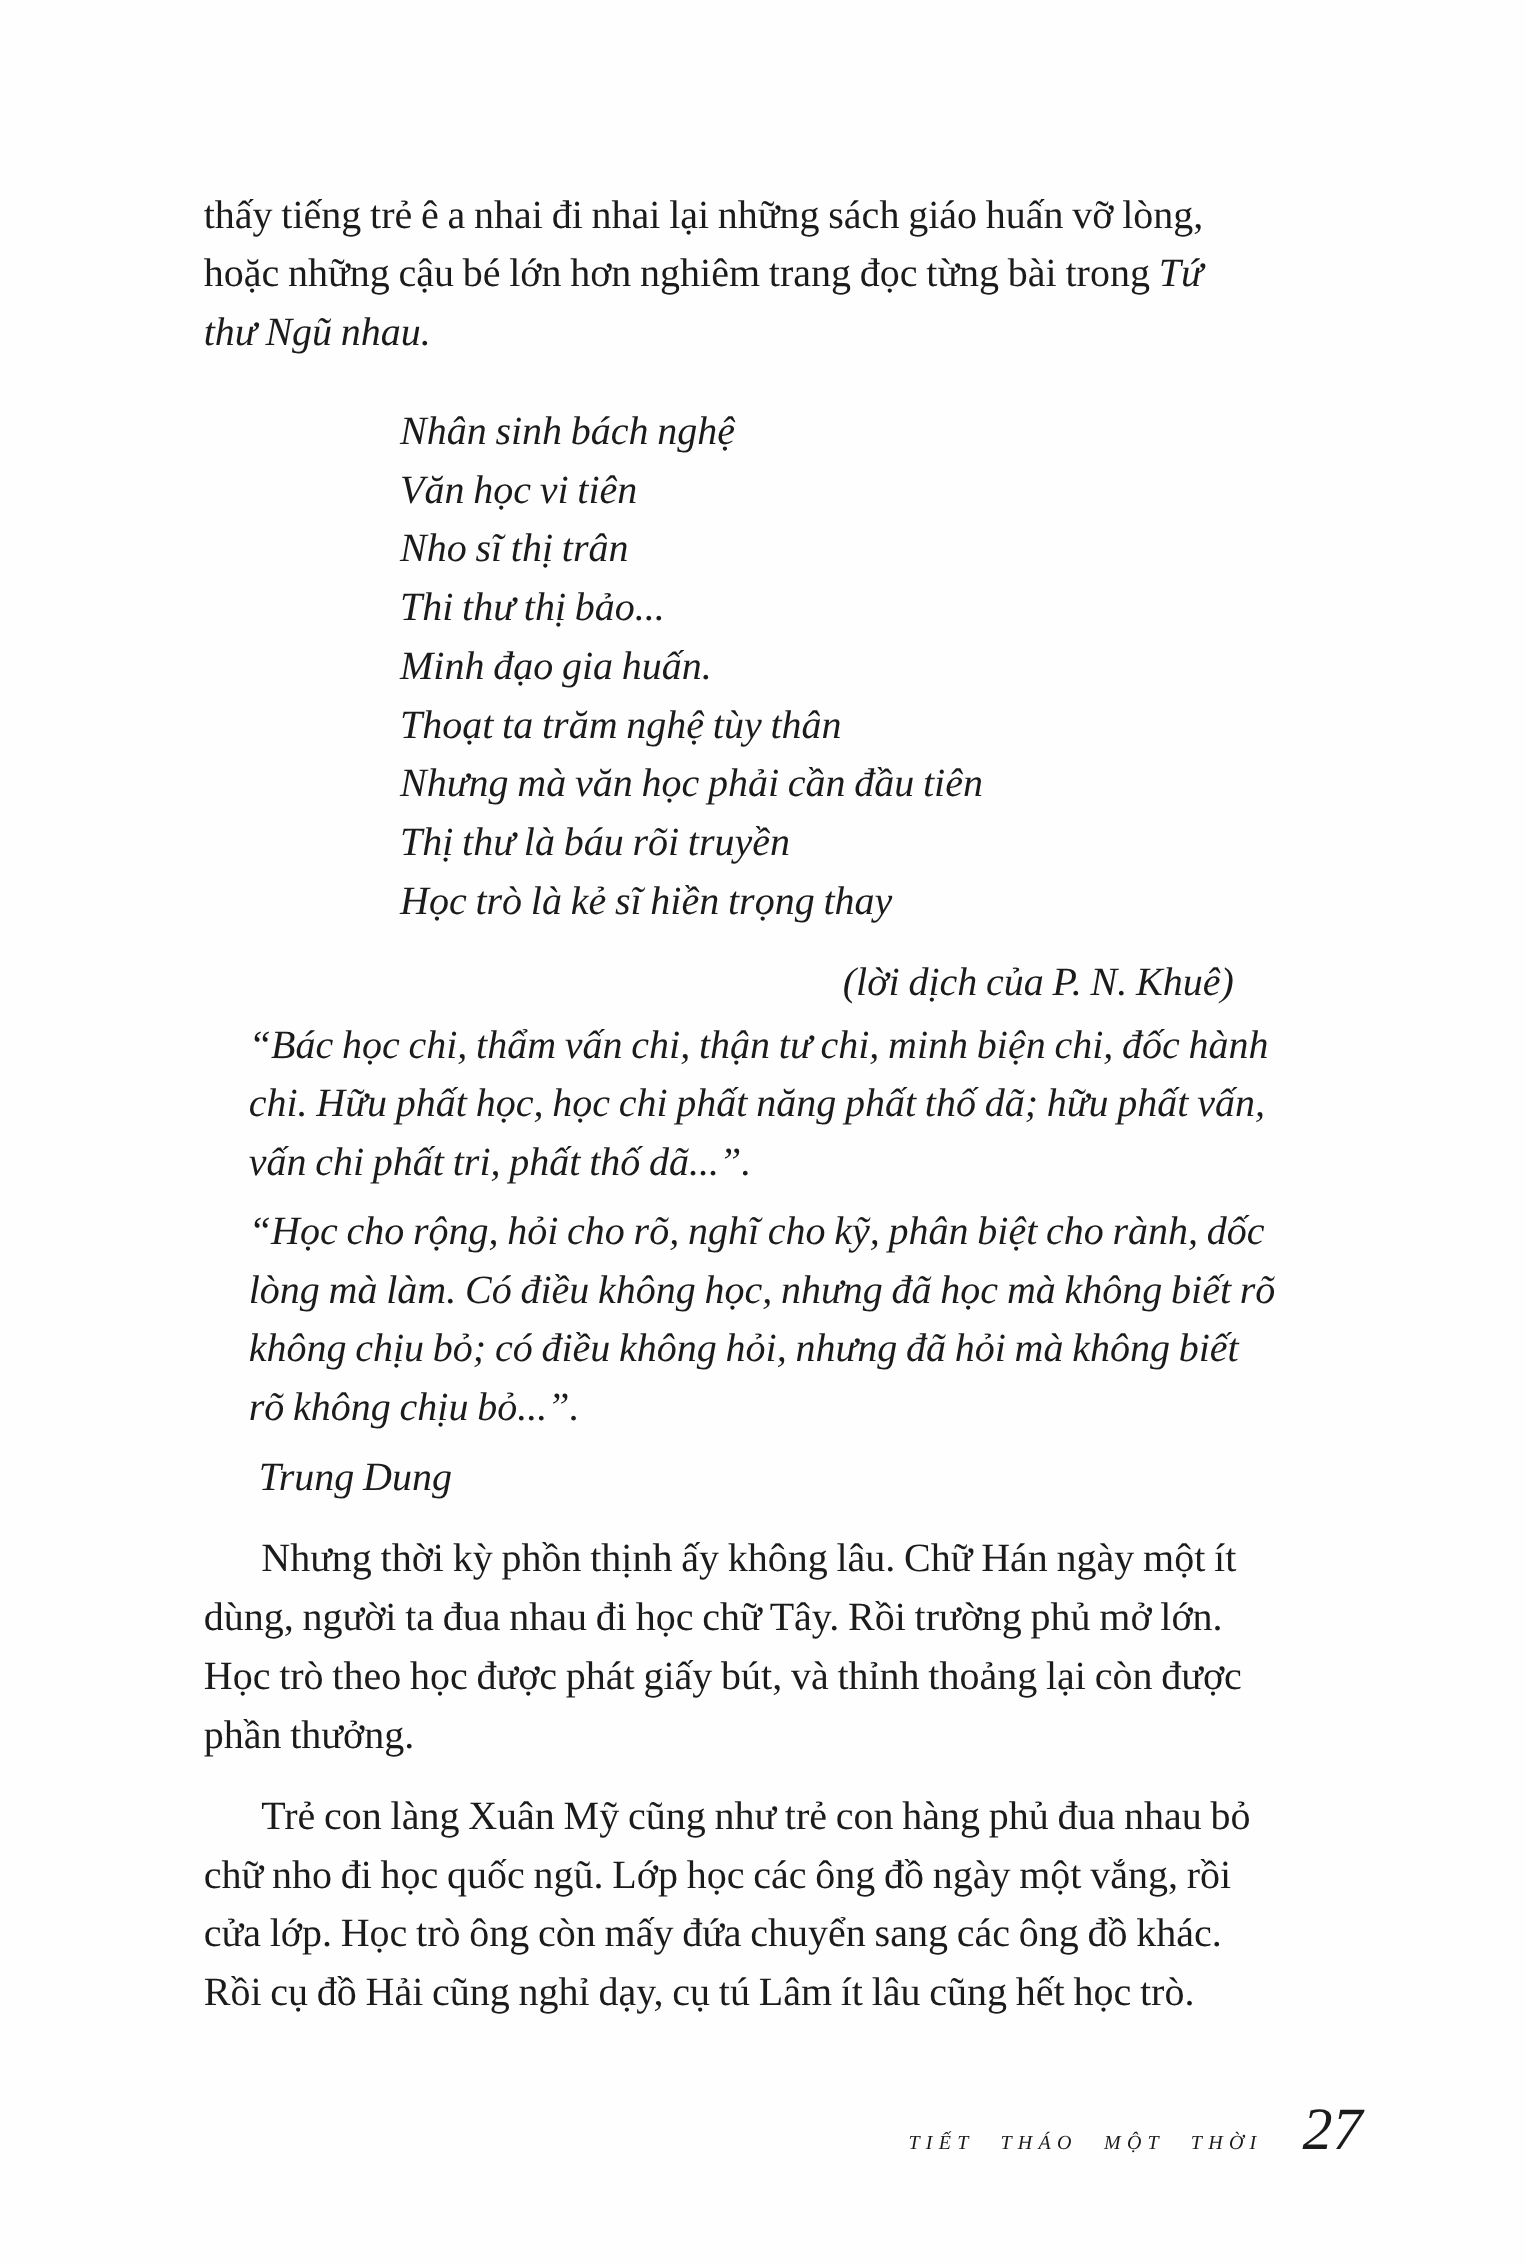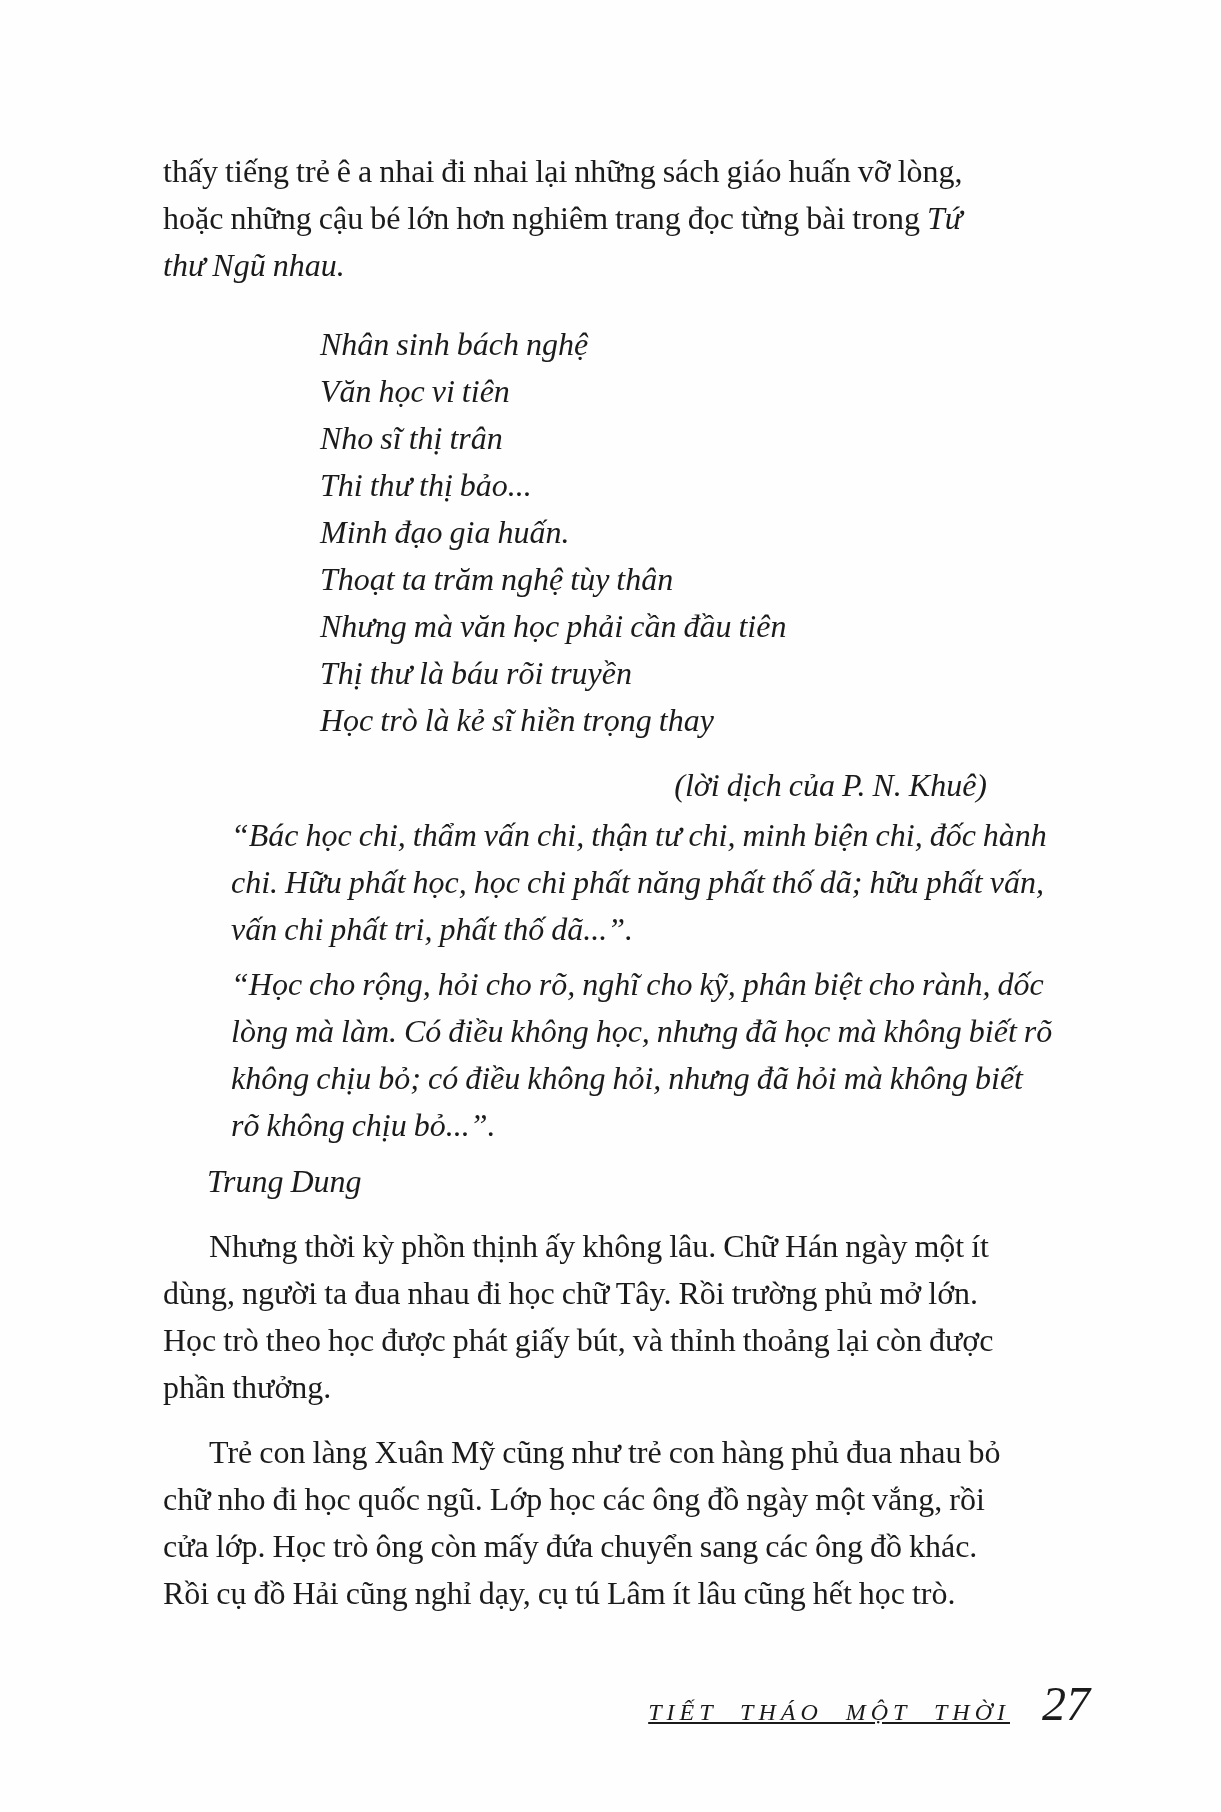--- a/index.html
+++ b/index.html
@@ -35,21 +35,21 @@
     margin-left: 157px;
     font-style: italic;
   }
   .attribution {
     margin-top: 18px;
     text-align: right;
     padding-right: 103px;
     font-style: italic;
   }
   .quote {
-    margin-left: 68px;
+    margin-left: 36px;
     font-style: italic;
   }
   .quote-1 { margin-top: 3px; }
   .quote-2 { margin-top: 8px; }
   .source {
     margin-top: 9px;
     margin-left: 44px;
     font-style: italic;
   }
   .para { margin-top: 18px; }
@@ -58,24 +58,23 @@
   .footer {
     position: absolute;
     top: 1676px;
     right: 131px;
     display: flex;
     align-items: baseline;
     gap: 32px;
   }
   .footer-title {
     font-style: italic;
-    font-size: 24px;
+    font-size: 16px;
     letter-spacing: 5px;
     word-spacing: 12px;
-    text-decoration: underline;
   }
   .footer-page {
     font-style: italic;
     font-size: 48px;
   }
 </style>
 </head>
 <body>
 
 <div class="page">

